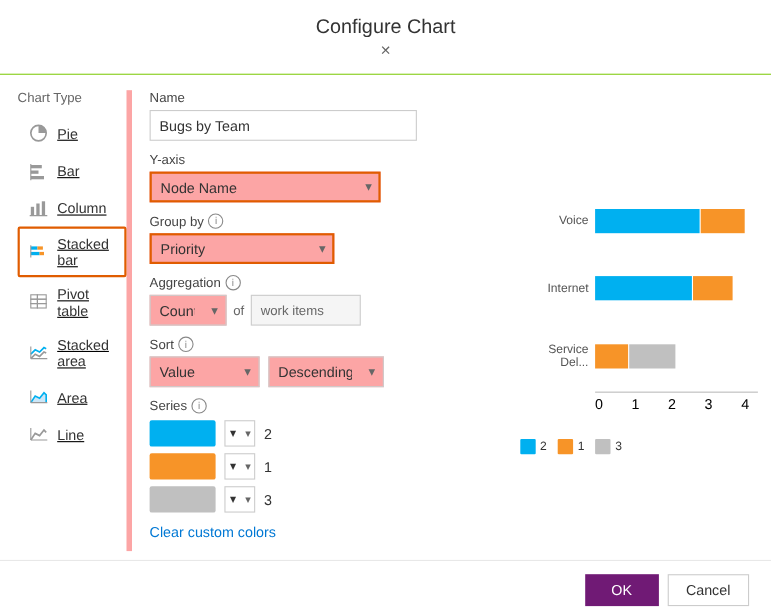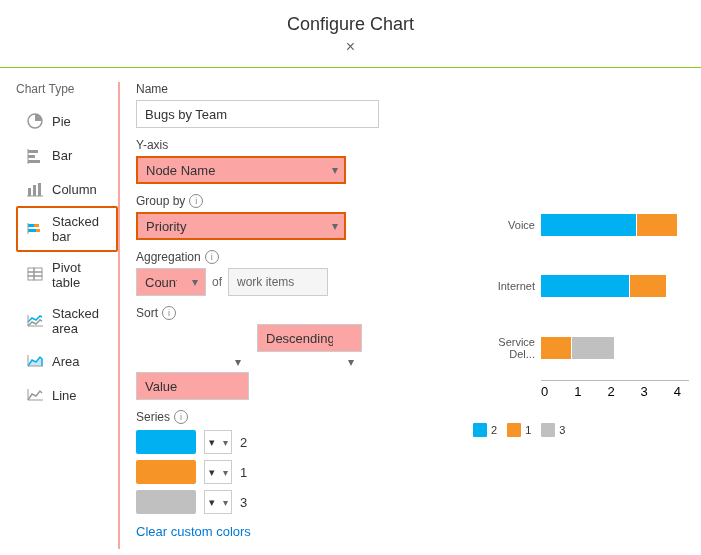--- a/index.html
+++ b/index.html
@@ -45,30 +45,31 @@
     }
     .dialog-body {
       display: flex;
       flex: 1;
       padding: 14px 0 0 0;
     }
     
     .chart-type-panel {
       width: 120px;
       padding: 0 0 0 16px;
-      border-right: 2px solid #fca5a5;
+      border-right: 5px solid #fca5a5;
     }
     .panel-label {
       font-size: 12px;
       color: #666;
       margin-bottom: 8px;
       font-weight: 400;
     }
     .chart-type-list {
       list-style: none;
+      text-decoration: underline;
     }
     .chart-type-item {
       display: flex;
       align-items: center;
       padding: 6px 8px;
       cursor: pointer;
       border-radius: 2px;
       gap: 8px;
       color: #333;
       font-size: 13px;
@@ -143,22 +144,22 @@
       content: '▾';
       position: absolute;
       right: 8px;
       top: 50%;
       transform: translateY(-50%);
       pointer-events: none;
       color: #666;
       font-size: 12px;
     }
     .select-yaxis { width: 210px; }
-    .select-groupby { width: 210px; }
-    .select-sort { width: 113px; margin-top: 48px; }
+    .select-groupby { width: 168px; }
+    .select-sort { width: 100px; }
     .select-order { width: 105px; }
     .select-agg { width: 70px; }
 
     .highlighted-field {
       border: 2px solid #e05c00 !important;
     }
     .agg-row {
       display: flex;
       align-items: center;
       gap: 6px;

